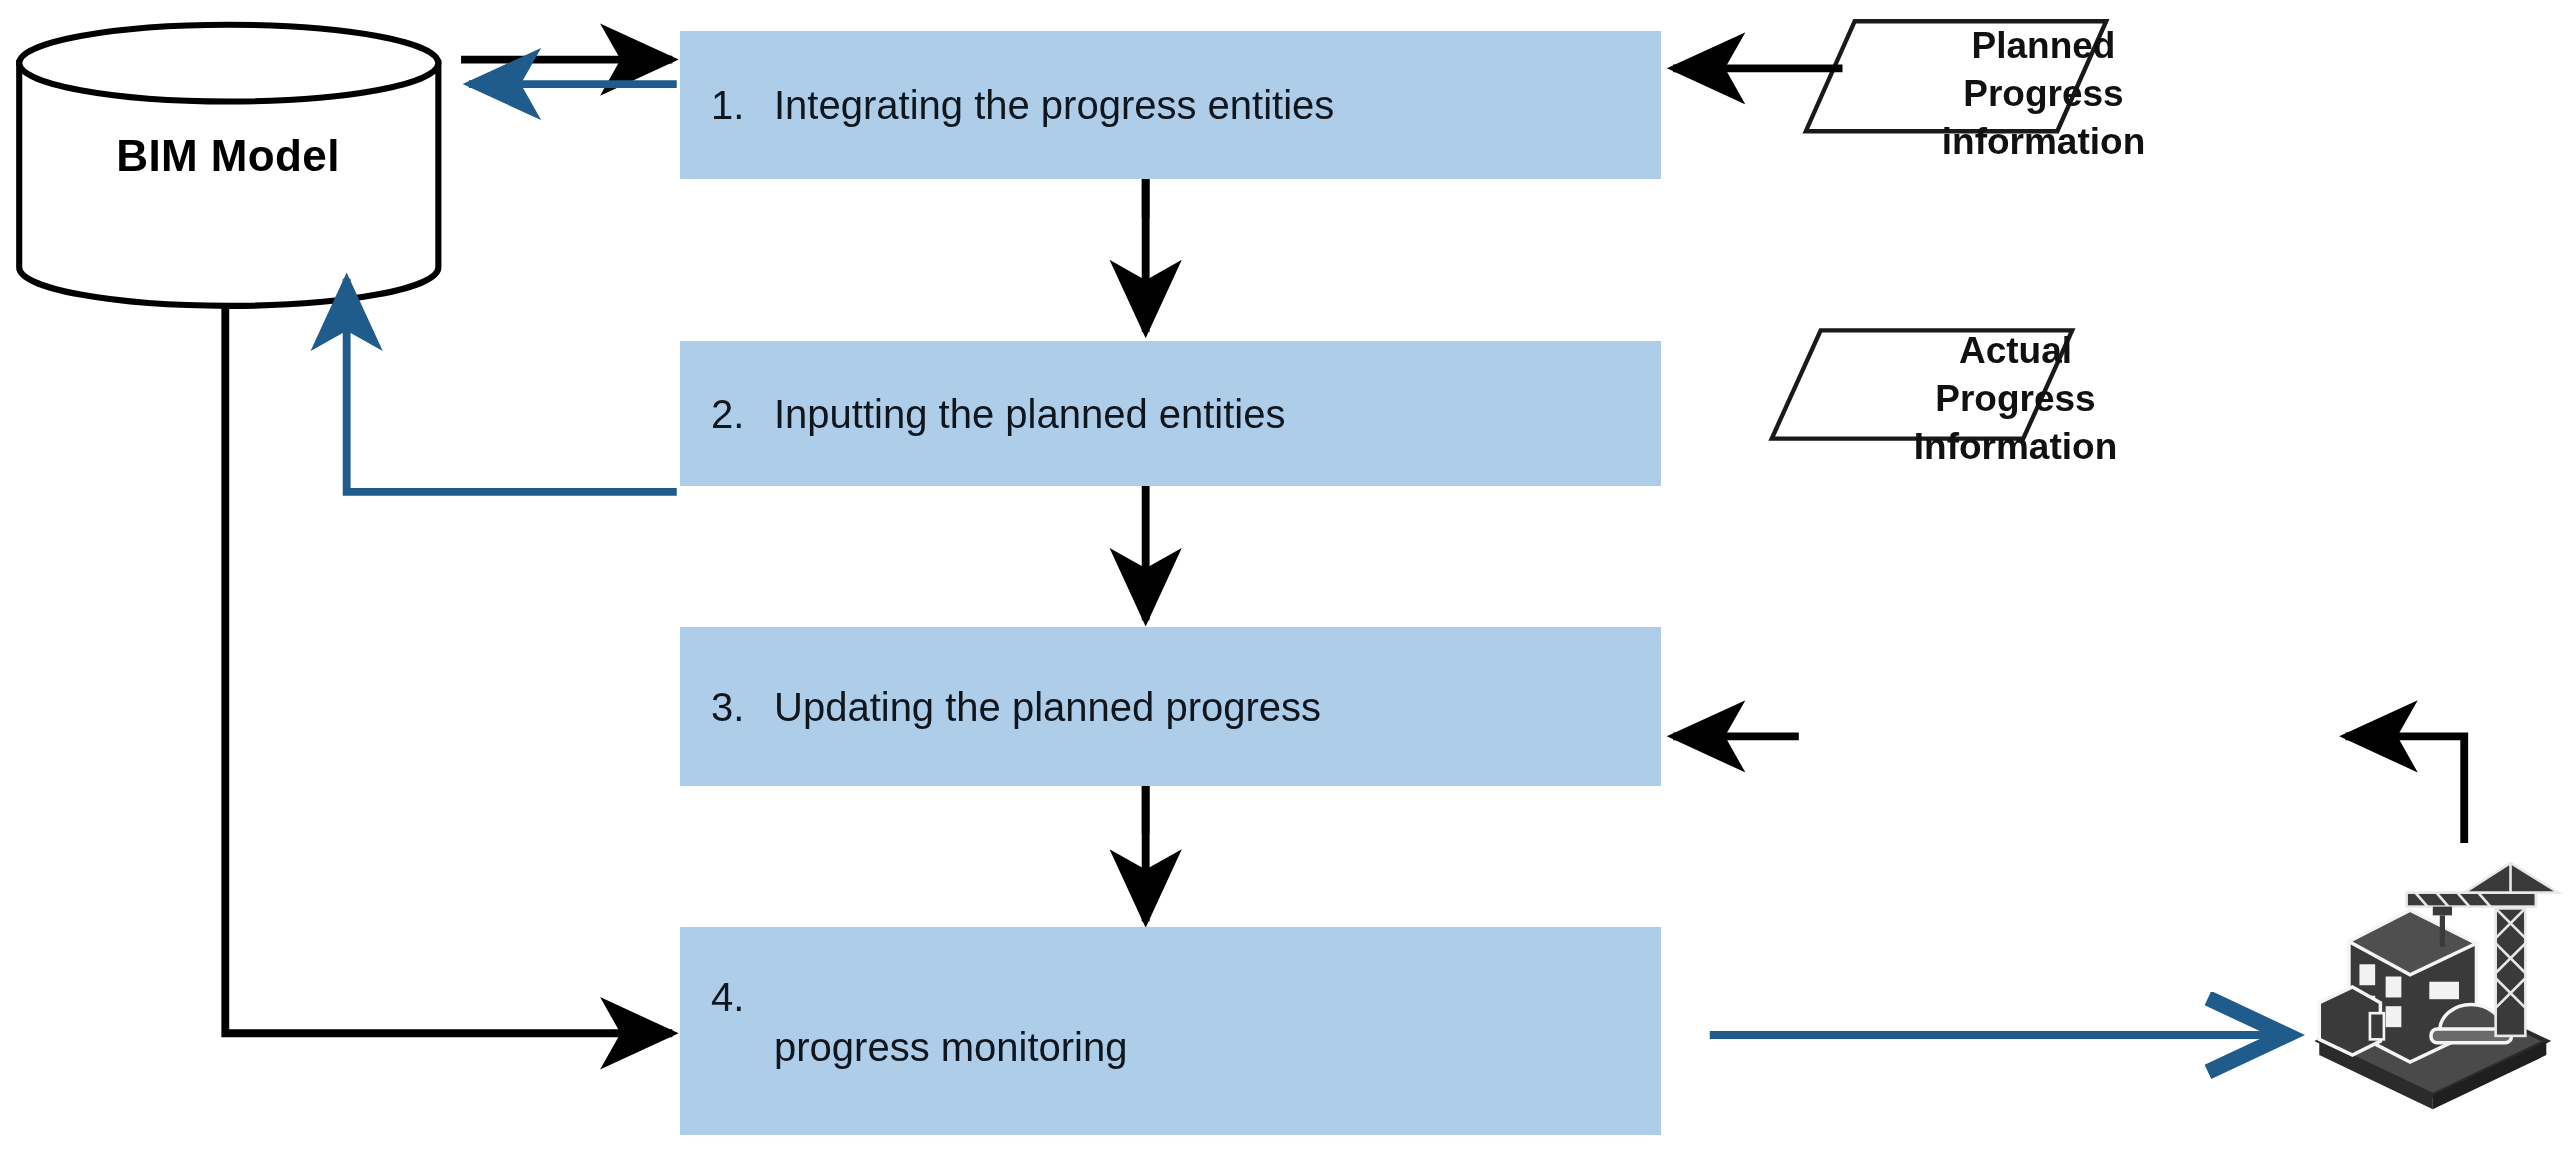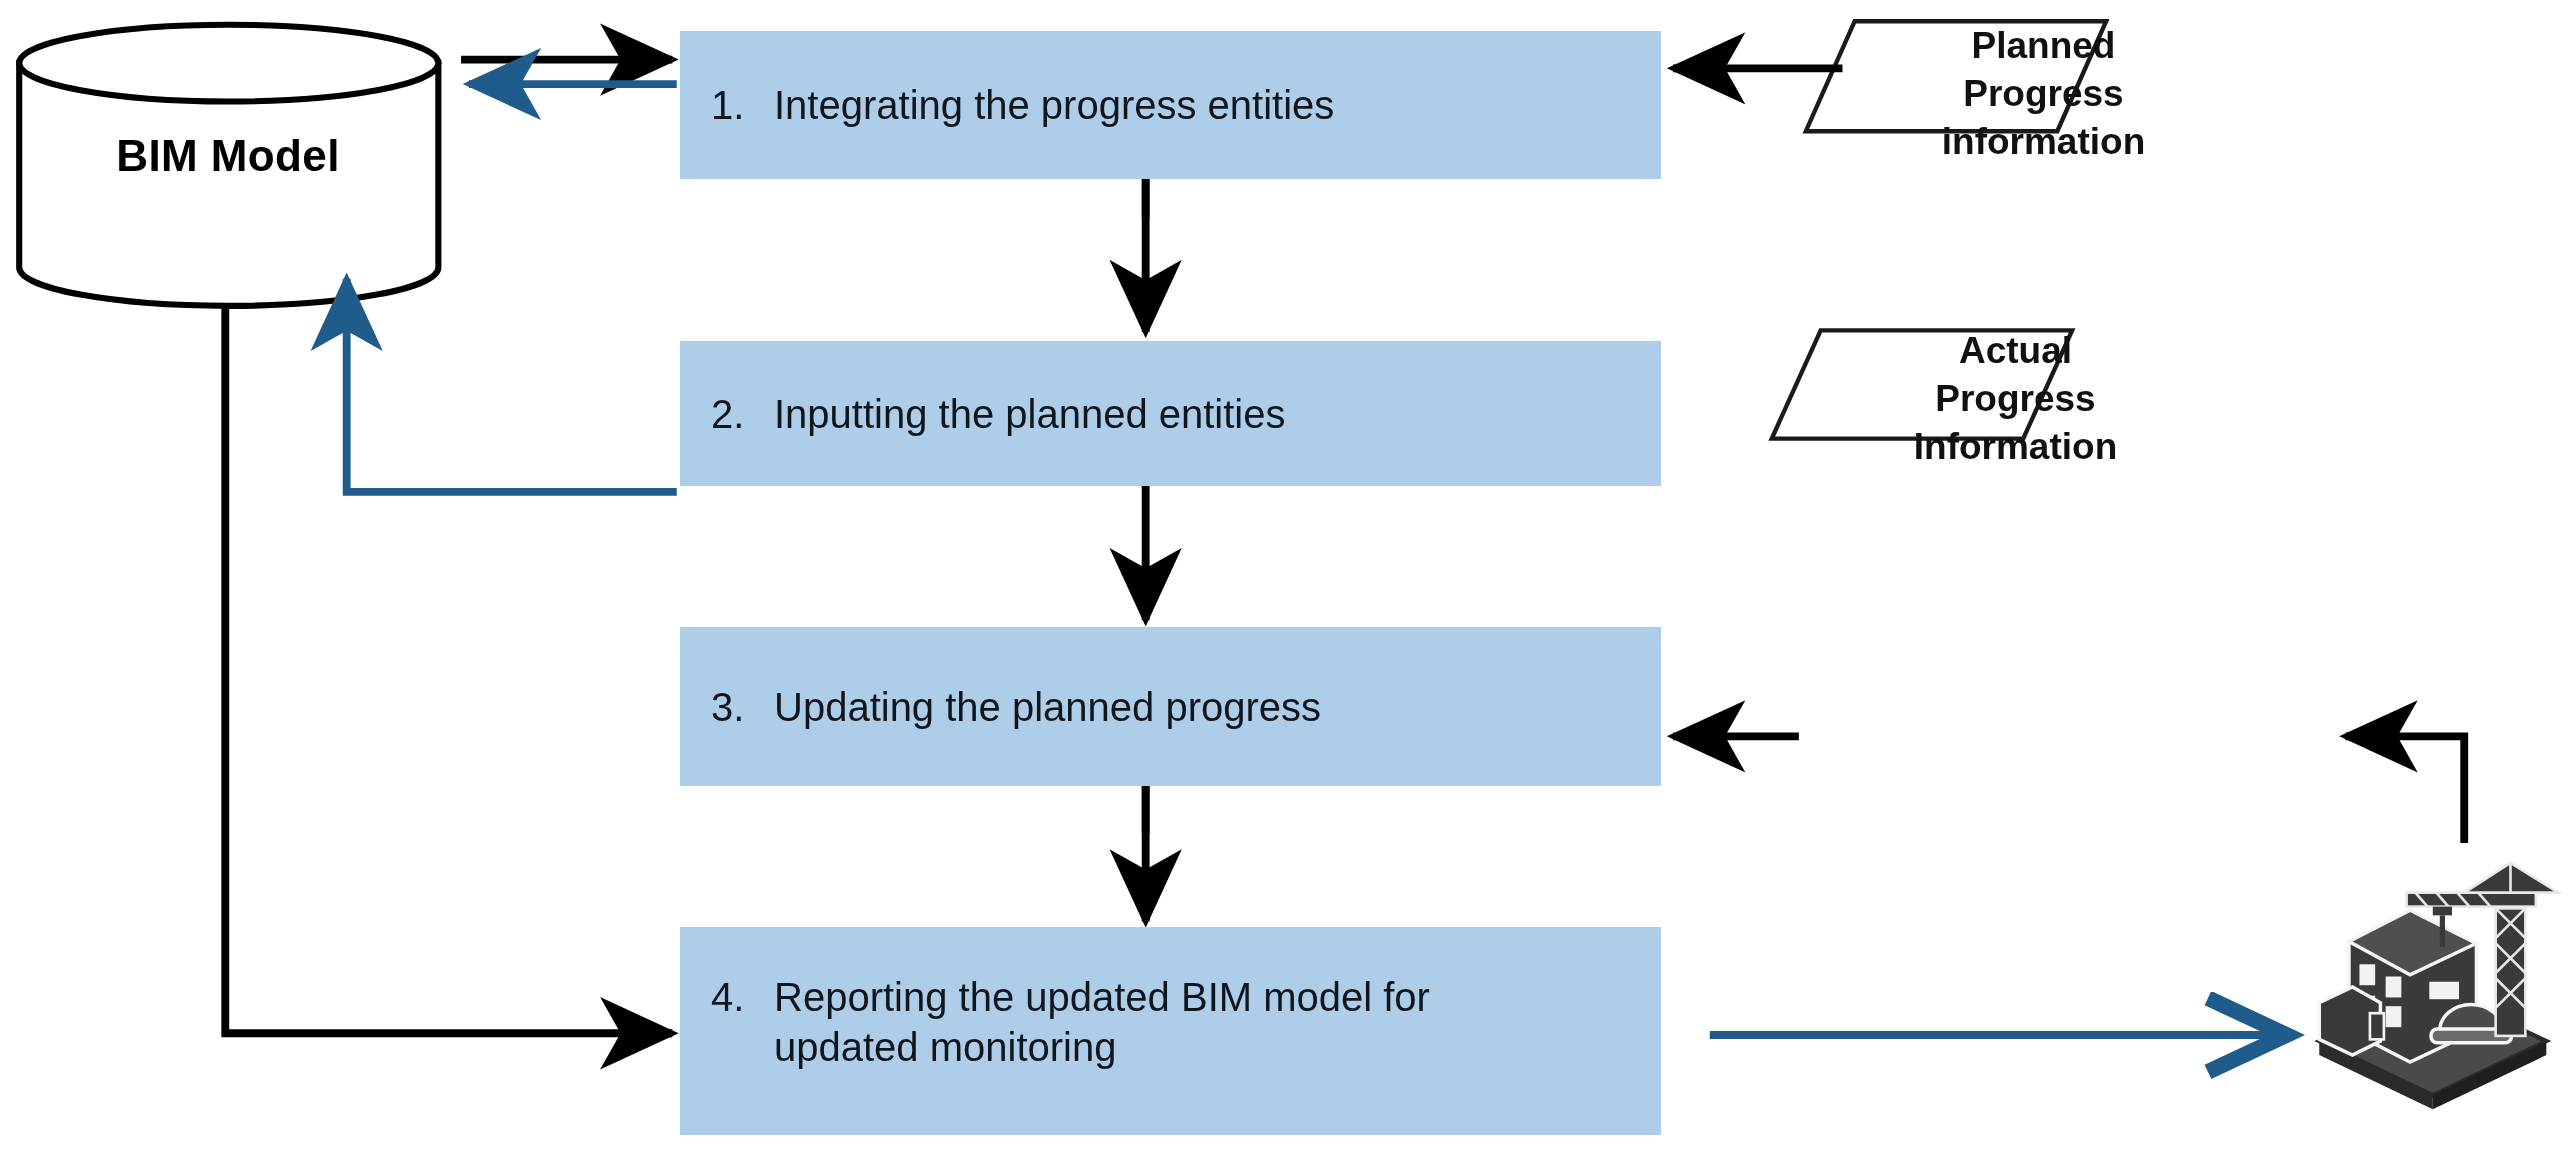--- a/index.html
+++ b/index.html
@@ -200,22 +200,22 @@
   </div>
 
   <div class="process-box" id="box-3">
     <span class="process-num">3.</span>
     <span class="process-label">Updating the planned progress</span>
   </div>
 
   <div class="process-box" id="box-4">
     <span class="process-num">4.</span>
     <span class="process-label">
-      <span>Reporting the updated BIM model for</span><br>
-      <span>updated monitoring</span>
+      <br>
+      <span>progress monitoring</span>
     </span>
   </div>
 
   <div class="io-label" id="planned-io-label">
     <div>Planned</div>
     <div>Progress</div>
     <div>information</div>
   </div>
 
   <div class="io-label" id="actual-io-label">

